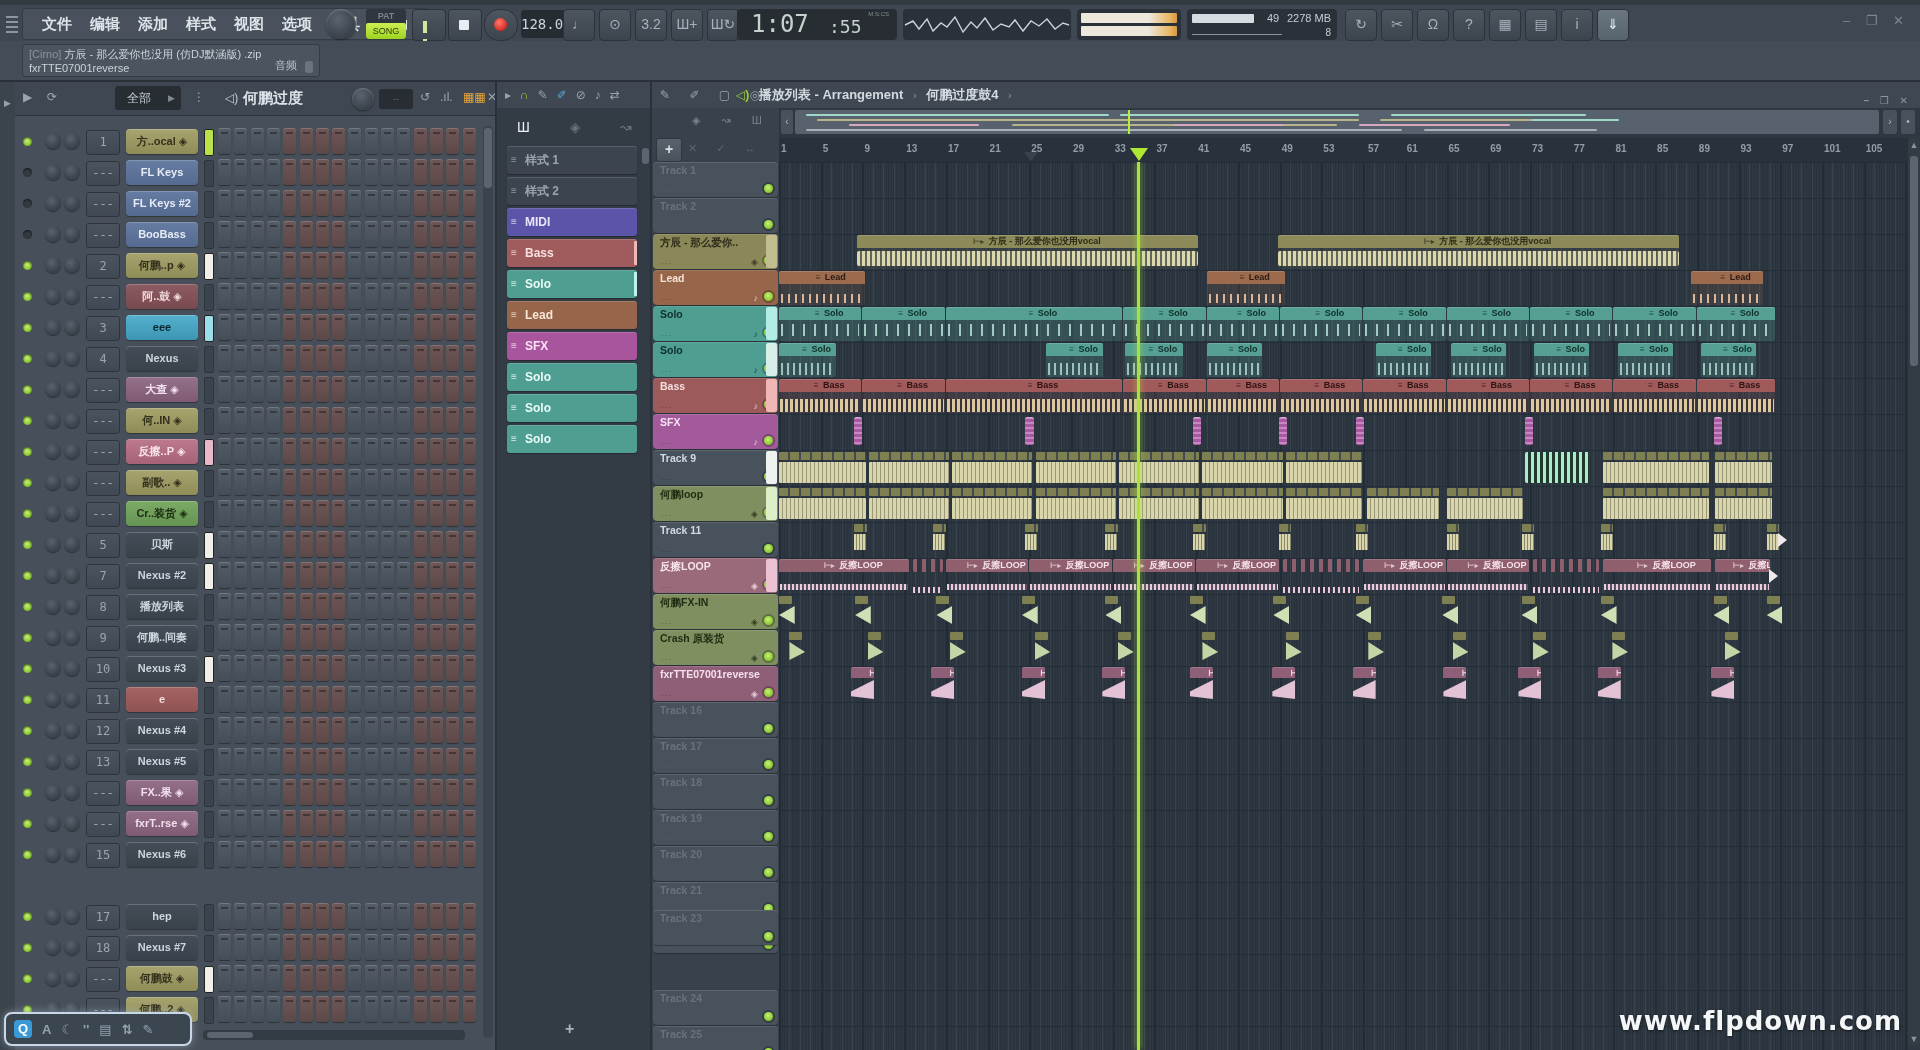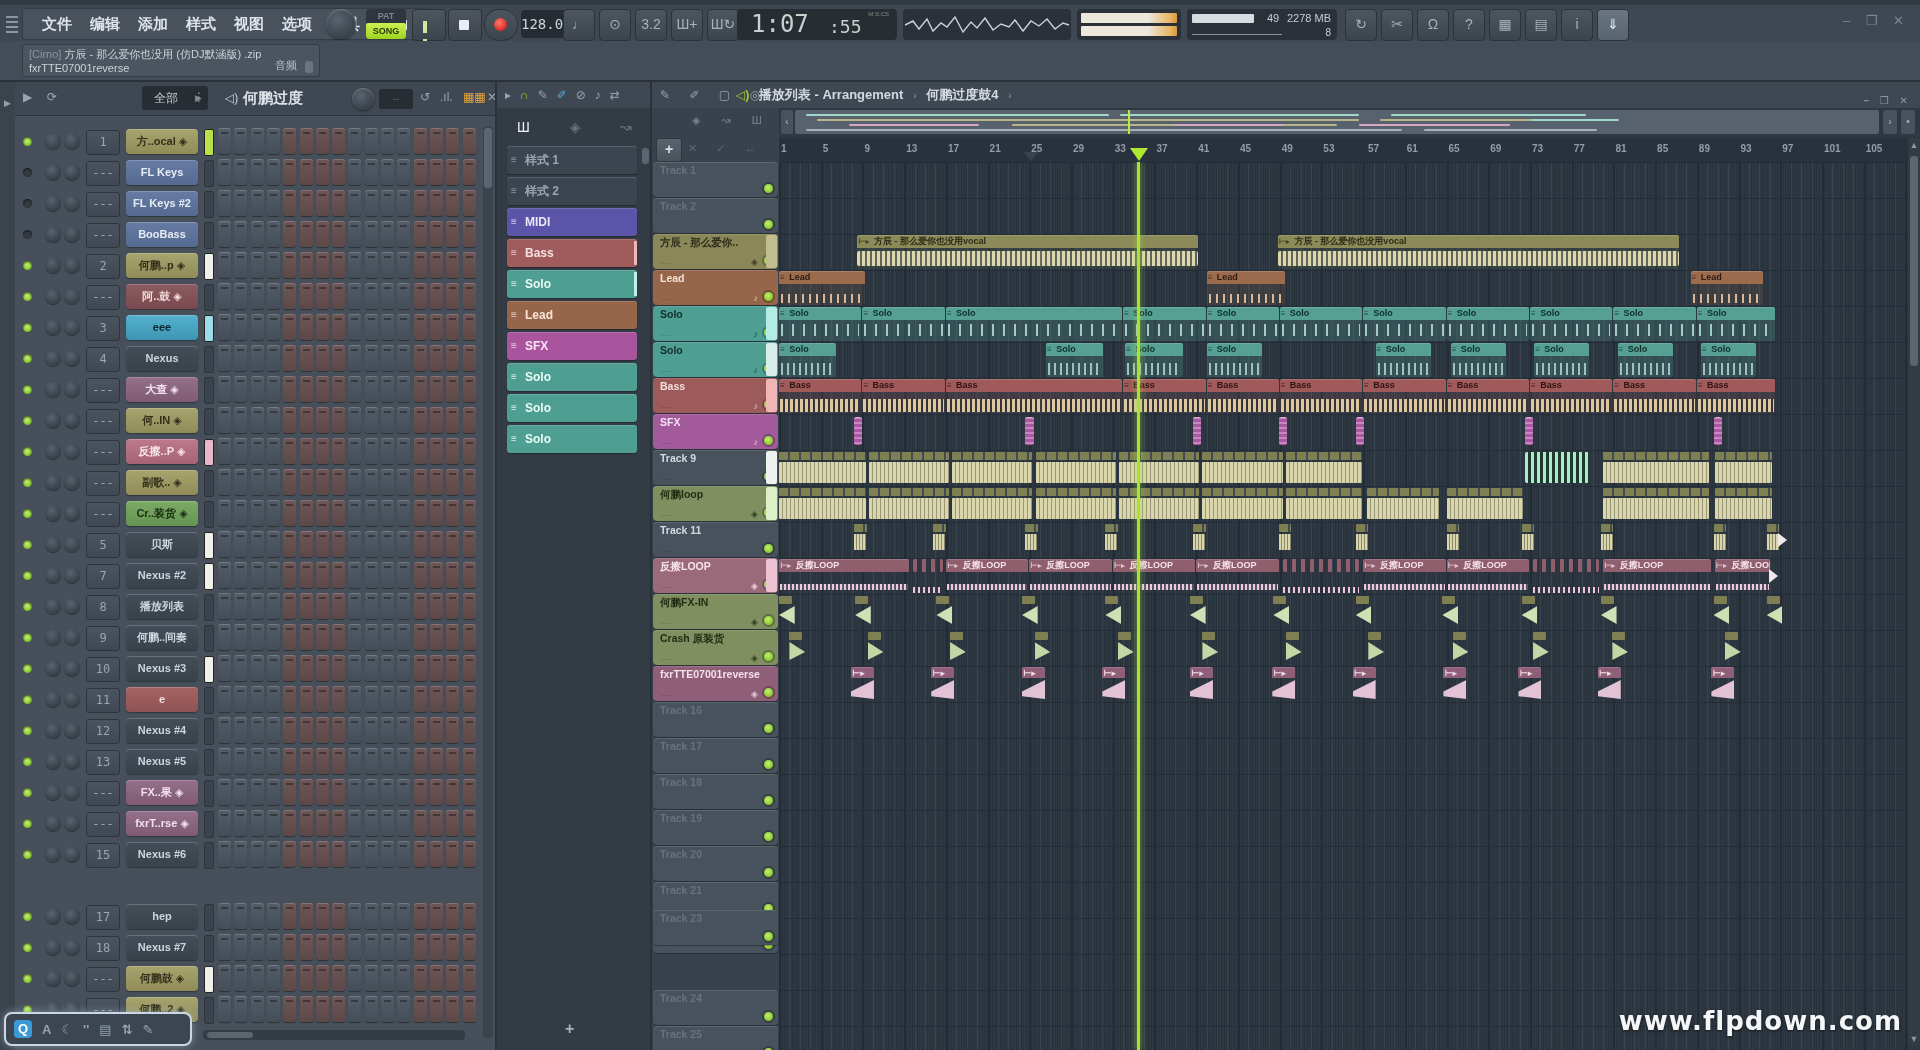--- a/index.html
+++ b/index.html
@@ -13,21 +13,21 @@
   .hamb{position:absolute;left:6px;top:8px;width:12px;height:20px;}
   .hamb i{display:block;height:2px;background:#8d97a1;margin:3px 0;}
   .menubar{position:absolute;left:22px;top:3px;height:30px;background:#49525c;border:1px solid #343c44;border-radius:3px;
            display:flex;align-items:center;padding:0 10px;}
   .menu-item{color:#dde3e8;font-size:15px;font-weight:bold;padding:0 9px;white-space:nowrap;}
   .knob{border-radius:50%;background:radial-gradient(circle at 40% 35%,#5a646f,#39414a 70%);box-shadow:inset 0 1px 2px rgba(255,255,255,.25),0 1px 2px rgba(0,0,0,.5);}
   .k-top{position:absolute;left:326px;top:4px;width:30px;height:30px;}
   .k-row2{position:absolute;left:324px;top:44px;width:31px;height:31px;}
   .patsong{position:absolute;left:366px;top:4px;width:40px;height:30px;background:#2f363d;border-radius:3px;overflow:hidden;}
   .pat{height:14px;color:#7b858f;font-size:9px;font-weight:bold;text-align:center;line-height:15px;}
-  .song{height:16px;background:linear-gradient(#cdef52,#9ed321);color:#2c3a10;font-size:9px;font-weight:bold;text-align:center;line-height:16px;border-radius:2px;}
+  .song{height:16px;background:linear-gradient(#cdef52,#9ed321);color:#2c3a10;font-size:9px;font-weight:normal;text-align:center;line-height:16px;border-radius:2px;}
   .tbtn{position:absolute;top:4px;width:32px;height:30px;background:linear-gradient(#4d565f,#3c444d);border:1px solid #2b3239;border-radius:4px;}
   .pauseglyph{position:absolute;left:10px;top:9px;width:12px;height:12px;}
   .pauseglyph i{display:inline-block;width:4px;height:12px;background:#cfe8a0;margin-right:3px;}
   .stopglyph{position:absolute;left:10px;top:10px;width:10px;height:10px;background:#e8edf2;border-radius:1px;}
   .recglyph{position:absolute;left:9px;top:8px;width:13px;height:13px;border-radius:50%;background:radial-gradient(circle at 40% 35%,#ff7a6a,#d92b25 70%);}
   .bpmbox{position:absolute;left:497px;top:5px;width:58px;height:28px;background:#262c32;border-radius:4px;color:#c9d5dc;
           font-family:"DejaVu Sans Mono",monospace;font-size:14px;text-align:center;line-height:28px;}
   .ibtn{width:30px;height:30px;margin-right:4px;background:linear-gradient(#4d565f,#3c444d);border:1px solid #2b3239;border-radius:4px;
         color:#a7b2bc;font-size:14px;text-align:center;line-height:29px;flex:none;}
   .irow{position:absolute;display:flex;}
@@ -69,21 +69,21 @@
   .irow2c{left:1343px;top:43px;}
   .updatebox{position:absolute;left:1452px;top:43px;width:178px;height:34px;background:#515c66;border:1px solid #39424a;border-radius:3px;color:#dfe5ea;font-size:11px;padding:2px 8px;box-sizing:border-box;}
   .updatebox .dim{color:#98a2ab;}
   .globe{position:absolute;right:6px;top:8px;width:17px;height:17px;border-radius:50%;background:#39424a;border:1px solid #6a747d;}
   
   .main{position:absolute;left:0;top:82px;width:1920px;height:968px;}
   .rack{position:absolute;left:0;top:0;width:495px;height:968px;background:#47505a;}
   .rack-left{position:absolute;left:0;top:0;width:15px;height:968px;background:#3b434c;color:#97a1aa;font-size:9px;text-align:center;padding-top:16px;box-sizing:border-box;}
   .rackhdr{position:absolute;left:15px;top:0;width:480px;height:33px;background:#3f4852;border-bottom:1px solid #2b323a;}
   .rackhdr .ic{position:absolute;color:#9aa5ae;font-size:12px;top:8px;}
-  .filterbox{position:absolute;left:100px;top:4px;width:66px;height:24px;background:#272d33;border-radius:3px;color:#c6d0d8;font-size:12px;line-height:24px;padding-left:12px;box-sizing:border-box;margin-left:27px;}
+  .filterbox{position:absolute;left:100px;top:4px;width:66px;height:24px;background:#272d33;border-radius:3px;color:#c6d0d8;font-size:12px;line-height:24px;padding-left:12px;box-sizing:border-box;}
   .filterbox .arr{position:absolute;right:6px;color:#7f8a93;font-size:9px;}
   .racktitle{position:absolute;left:228px;top:7px;color:#dce2e7;font-size:15px;font-weight:bold;}
   .rackspk{position:absolute;left:210px;top:9px;color:#c3cdd4;font-size:12px;}
   .rackknob{position:absolute;left:337px;top:6px;width:22px;height:22px;}
   .rackdisp{position:absolute;left:364px;top:7px;width:34px;height:20px;background:#272d33;border-radius:3px;color:#5f6a73;font-size:9px;text-align:center;line-height:20px;}
   .orange{color:#e8a53c !important;}
   .channels{position:absolute;left:15px;top:44px;width:470px;height:924px;overflow:hidden;}
   .chrow{position:absolute;left:0;width:470px;height:31px;}
   .chled{position:absolute;left:8px;top:11px;width:9px;height:9px;border-radius:50%;background:#333a41;box-shadow:inset 0 1px 2px rgba(0,0,0,.6);}
   .chled.on{background:radial-gradient(circle at 45% 40%,#c8f07a,#86c829 70%);}
@@ -160,22 +160,22 @@
   .tstrip{position:absolute;left:113px;top:1px;width:11px;height:33px;border-radius:2px;}
   .grid{position:absolute;left:127px;top:80px;width:1130px;height:888px;overflow:hidden;
         background:
           repeating-linear-gradient(180deg,#232d37 0 1px,transparent 1px 36px),
           repeating-linear-gradient(90deg,#222c36 0 2px,transparent 2px 41.72px),
           repeating-linear-gradient(90deg,#39434d 0 1px,transparent 1px 10.43px),
           repeating-linear-gradient(90deg,rgba(0,0,0,.10) 0 1px,transparent 1px 2.6px),
           #2e3842;}
   .playhead{position:absolute;top:0;bottom:0;width:3px;background:#a6e23a;box-shadow:0 0 6px rgba(166,226,58,.8);z-index:40;}
   .clip{position:absolute;height:34px;border-radius:2px;overflow:visible;z-index:5;}
-  .chd{position:absolute;left:0;right:0;top:0;height:13px;font-size:9px;font-weight:bold;line-height:13px;padding-left:1px;border-radius:2px 2px 0 0;
-       white-space:nowrap;overflow:hidden;box-shadow:inset 0 1px 0 rgba(255,255,255,.15);}
+  .chd{position:absolute;left:0;right:0;top:0;height:13px;font-size:9px;font-weight:bold;line-height:13px;padding-left:18px;border-radius:2px 2px 0 0;
+       white-space:nowrap;overflow:hidden;box-shadow:inset 0 1px 0 rgba(255,255,255,.15);text-align:center;}
   .chd .ci{opacity:.8;margin-right:2px;font-size:8px;}
   .cbody{position:absolute;left:0;right:0;top:13px;bottom:0;border-radius:0 0 2px 2px;}
   .vocal .chd{background:#8b8a58;color:#2e2c19;}
   .vocal .cbody{background:rgba(139,138,88,.12);}
   .vocal .wave{position:absolute;left:0;right:0;top:3px;height:15px;background:repeating-linear-gradient(90deg,#dcd8ac 0 3px,rgba(220,216,172,.25) 3px 5px);border-radius:2px;}
   .lead .chd{background:#9c6a4c;color:#2d1c12;}
   .lead .cbody{background:rgba(156,106,76,.16);}
   .lead .sq{position:absolute;left:2px;right:2px;bottom:2px;height:9px;background:repeating-linear-gradient(90deg,#d9b59a 0 2px,transparent 2px 7px);}
   .solo .chd,.solo2 .chd{background:#55a093;color:#0f2f29;}
   .solo .cbody,.solo2 .cbody{background:rgba(85,160,147,.25);}

